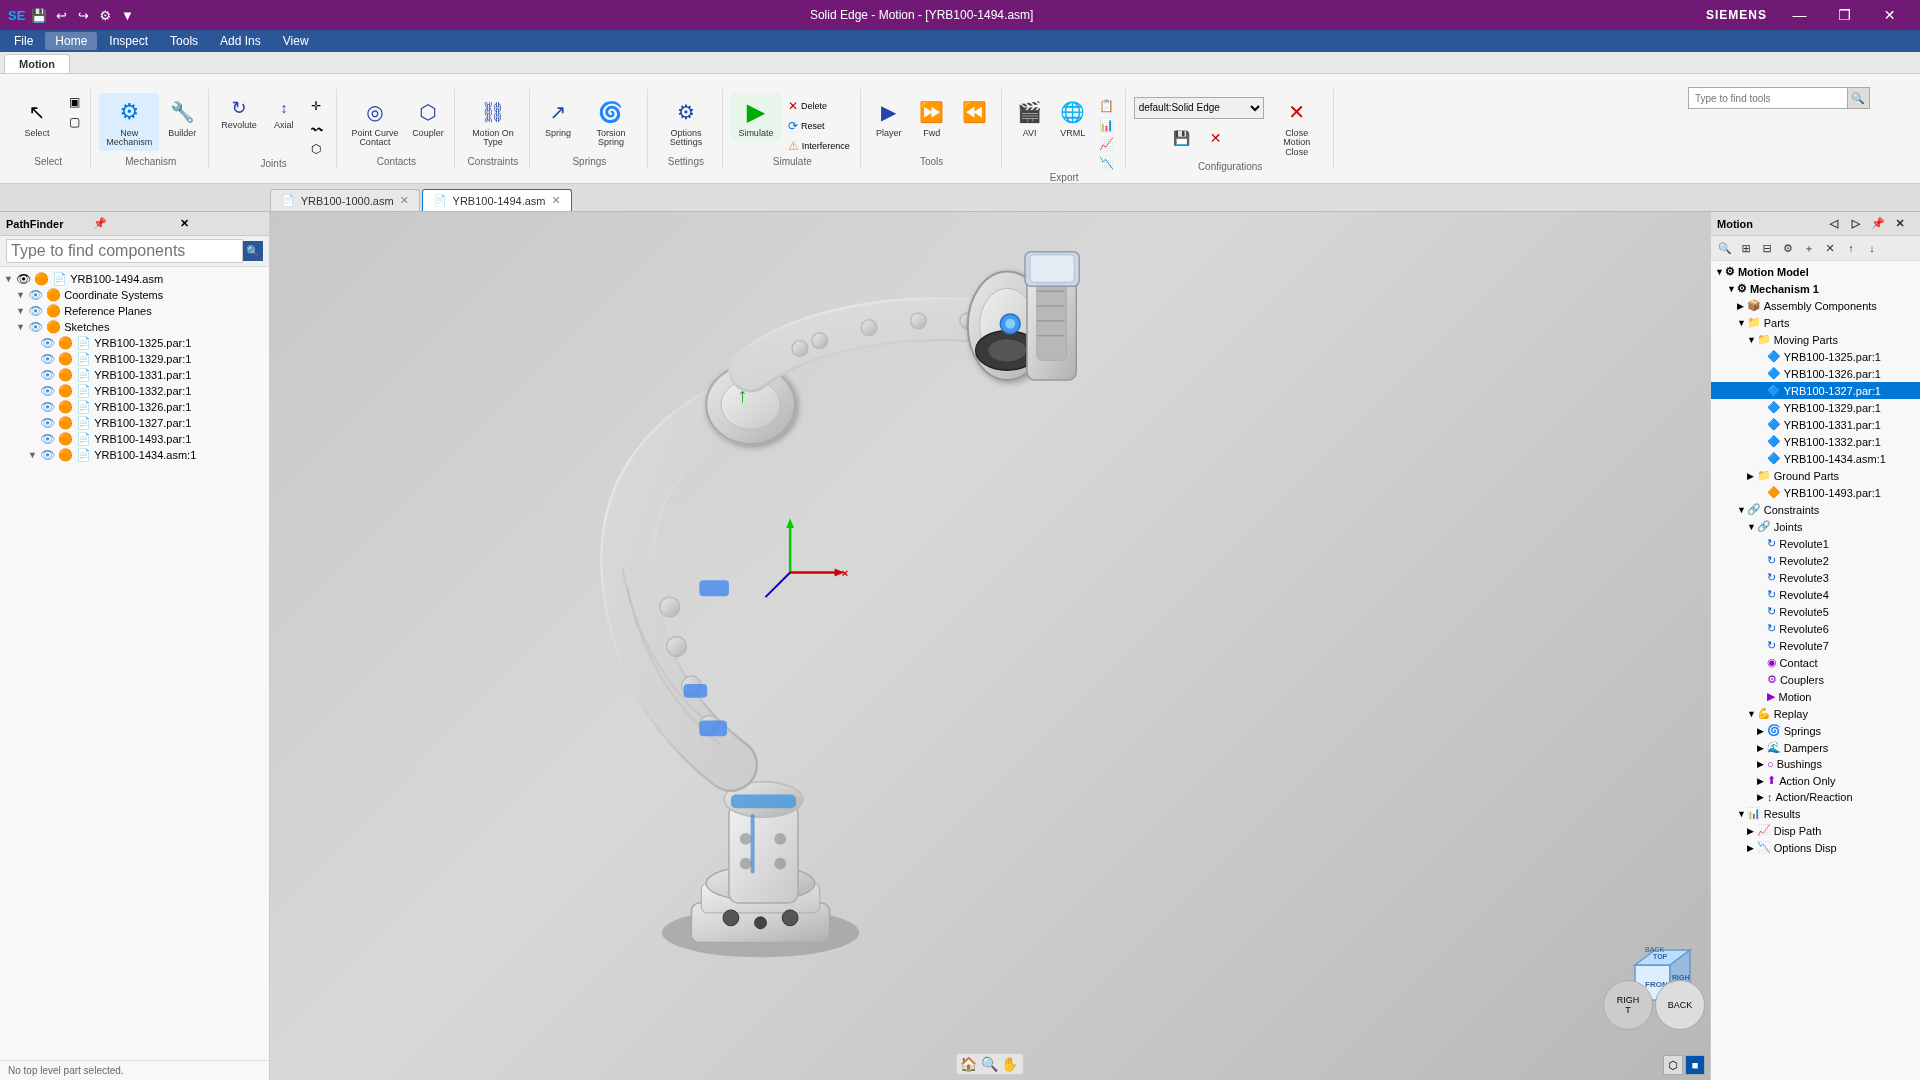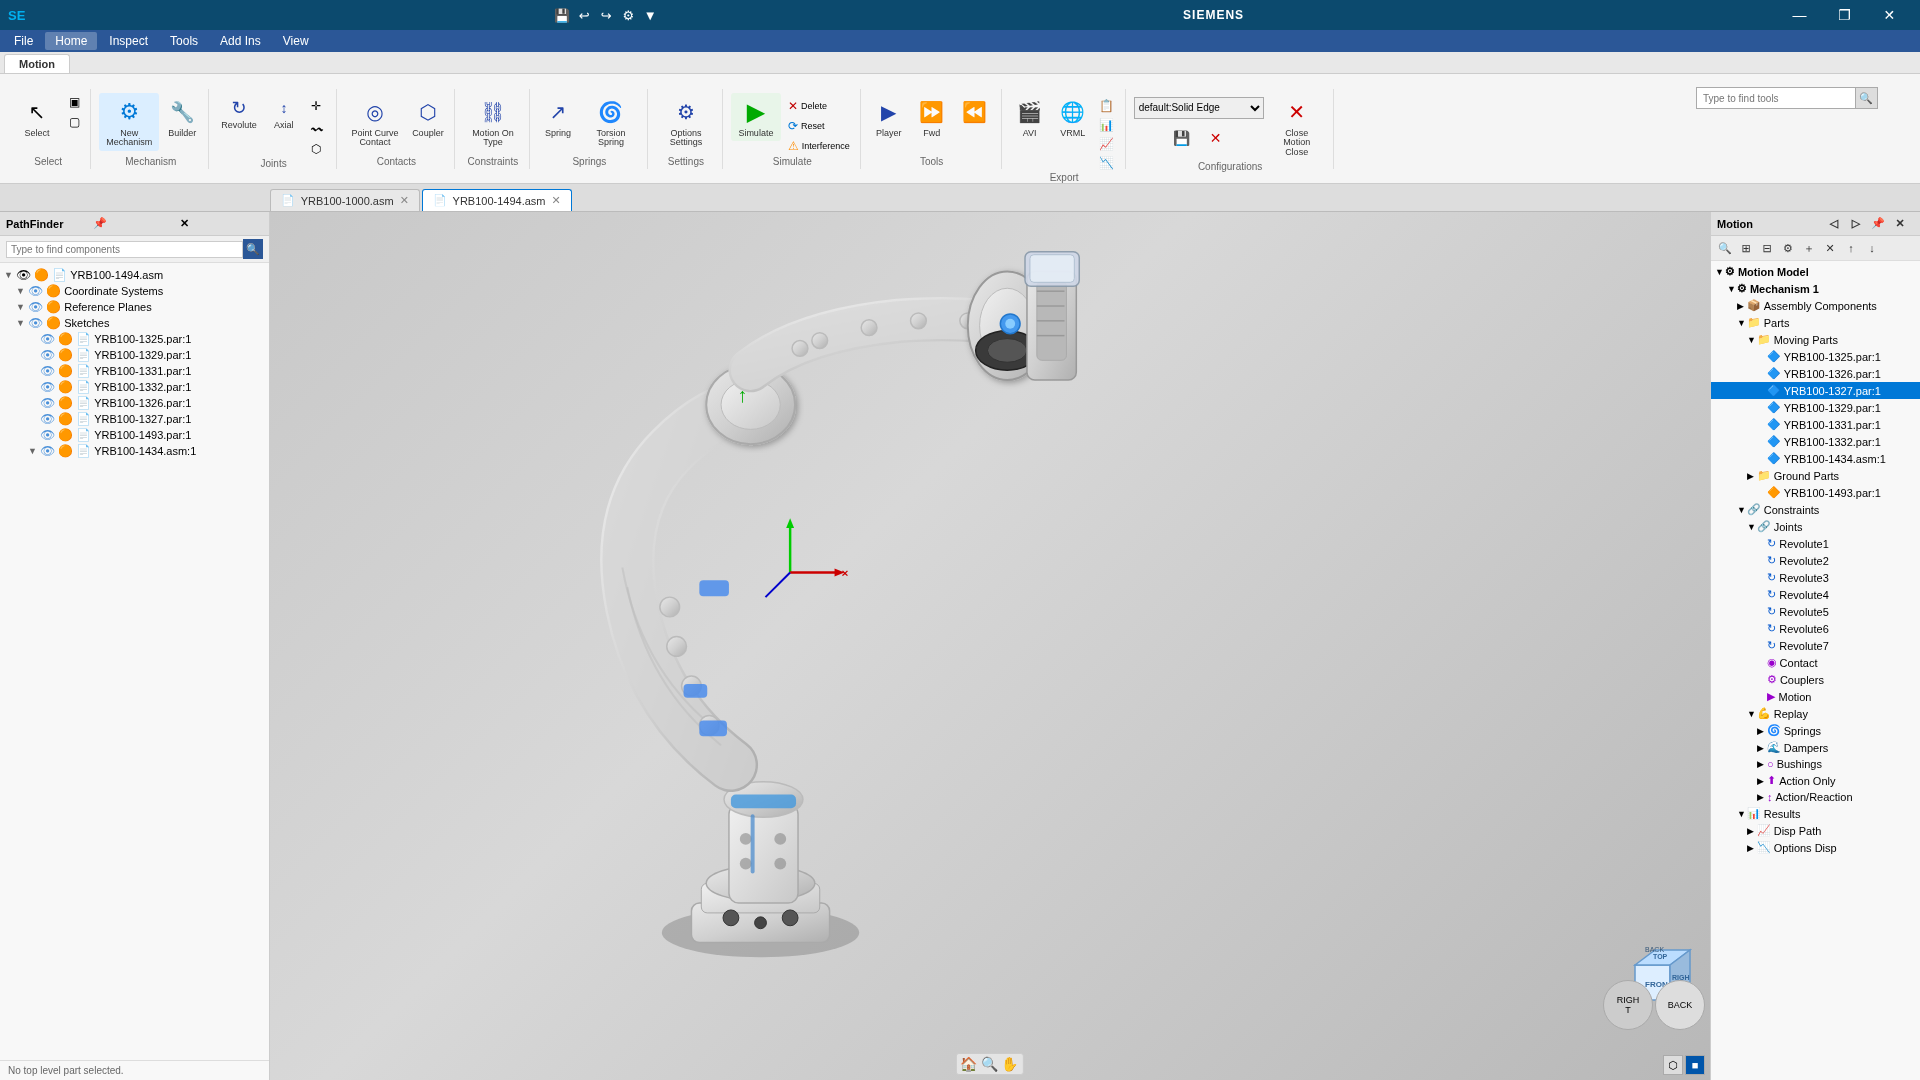--- a/index.html
+++ b/index.html
@@ -1,21 +1,21 @@
 <!DOCTYPE html>
 <html><head>
   <meta charset="utf-8">
   <style>
     * { margin: 0; padding: 0; box-sizing: border-box; }
     body { width: 1920px; height: 1080px; overflow: hidden; font-family: 'Segoe UI', Arial, sans-serif; font-size: 11px; background: #f0f0f0; }
 
     
     #titlebar {
       height: 30px;
-      background: #0c4a6e;
+      background: #701a75;
       display: flex;
       align-items: center;
       justify-content: space-between;
       color: white;
       padding: 0 8px;
     }
     #titlebar .title { flex: 1; text-align: center; font-size: 12px; }
     #titlebar .win-btn { width: 45px; height: 30px; display: flex; align-items: center; justify-content: center; cursor: pointer; font-size: 14px; }
 
     
@@ -347,20 +347,21 @@
   <div style="display:flex;align-items:center;gap:8px;">
     <span style="font-size:13px;font-weight:bold;color:#00b0f0;margin-right:4px;">SE</span>
   </div>
   <div id="quick-access" style="position:static;display:flex;gap:2px;align-items:center;">
     <span class="qa-btn" title="Save">💾</span>
     <span class="qa-btn" title="Undo">↩</span>
     <span class="qa-btn" title="Redo">↪</span>
     <span class="qa-btn" title="Settings">⚙</span>
     <span class="qa-btn">▼</span>
   </div>
+  <div class="title">Solid Edge - Motion - [YRB100-1494.asm]</div>
   <div style="font-size:12px;font-weight:bold;letter-spacing:1px;margin-right:10px;">SIEMENS</div>
   <div style="display:flex;">
     <span class="win-btn">—</span>
     <span class="win-btn">❐</span>
     <span class="win-btn close">✕</span>
   </div>
 </div>
 
 <div id="menubar">
   <span class="menu-item">File</span>
@@ -575,21 +576,21 @@
         </div>
 
         <div class="ribbon-btn">
           <div class="icon-box" style="color:#c00;">✕</div>
           <div class="btn-label ribbon-lbl">Close Motion Close</div>
         </div>
       </div>
       <div class="ribbon-group-label">Configurations</div>
     </div>
 
-    <div style="position:absolute;right:42px;top:35px;display:flex;align-items:flex-end;">
+    <div style="position:absolute;right:50px;top:35px;display:flex;align-items:flex-end;">
       <input type="text" style="width: 160px; height: 22px; border: 1px solid rgb(170, 170, 170); padding: 2px 6px; font-size: 10px; outline: none;" placeholder="Type to find tools">
       <span style="width:22px;height:22px;background:#ddd;border:1px solid #aaa;border-left:none;display:flex;align-items:center;justify-content:center;cursor:pointer;">🔍</span>
     </div>
 
   </div>
 </div>
 
 <div id="doc-tabs" style="padding:0 270px;">
   <div class="doc-tab">
     <span>📄</span>
@@ -605,21 +606,21 @@
 
 <div id="main-area">
 
   <div id="pathfinder">
     <div id="pathfinder-header">
       <span>PathFinder</span>
       <span style="cursor:pointer;font-size:11px;">📌</span>
       <span style="cursor:pointer;">✕</span>
     </div>
     <div id="pathfinder-search">
-      <input type="text" style="flex: 1 1 0%; border: 1px solid rgb(204, 204, 204); font-size: 10px; padding: 2px 4px; outline: none; background: white;" placeholder="Type to find components">
+      <input type="text" style="flex: 1 1 0%; border: 1px solid rgb(204, 204, 204); font-size: 16px; padding: 2px 4px; outline: none; background: white;" placeholder="Type to find components">
       <button style="width:20px;height:20px;background:#2b5797;border:none;cursor:pointer;color:white;font-size:11px;">🔍</button>
     </div>
     <div id="pathfinder-tree">
 
       <div class="tree-item indent0">
         <span class="tree-toggle">▼</span>
         <span class="tree-icon">👁</span>
         <span class="tree-icon">🟠</span>
         <span class="tree-icon">📄</span>
         <span class="tree-label">YRB100-1494.asm</span>

